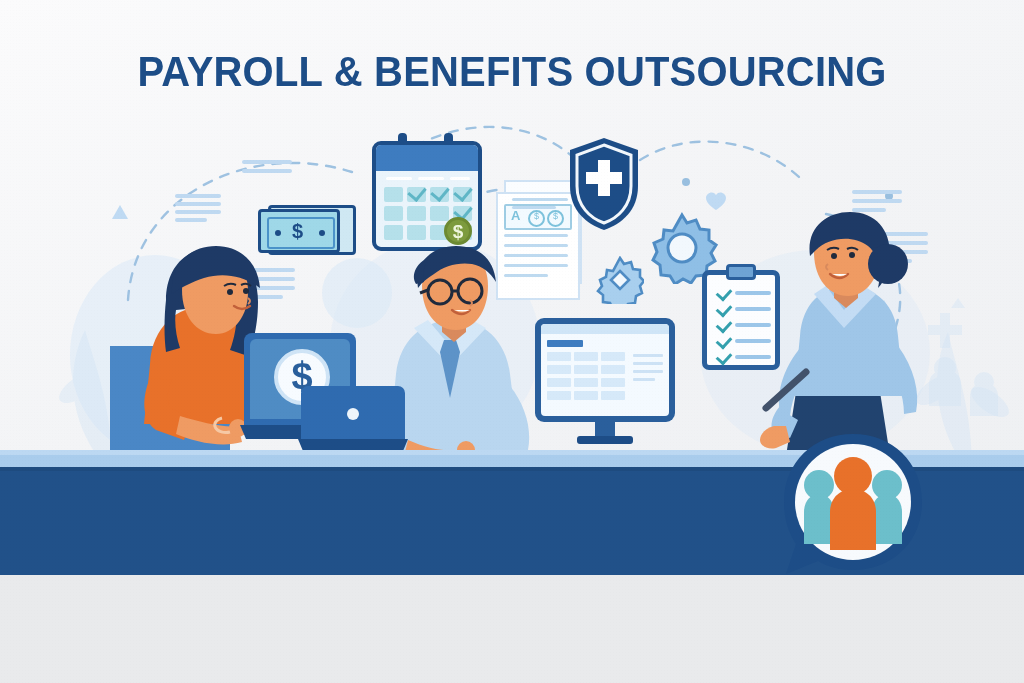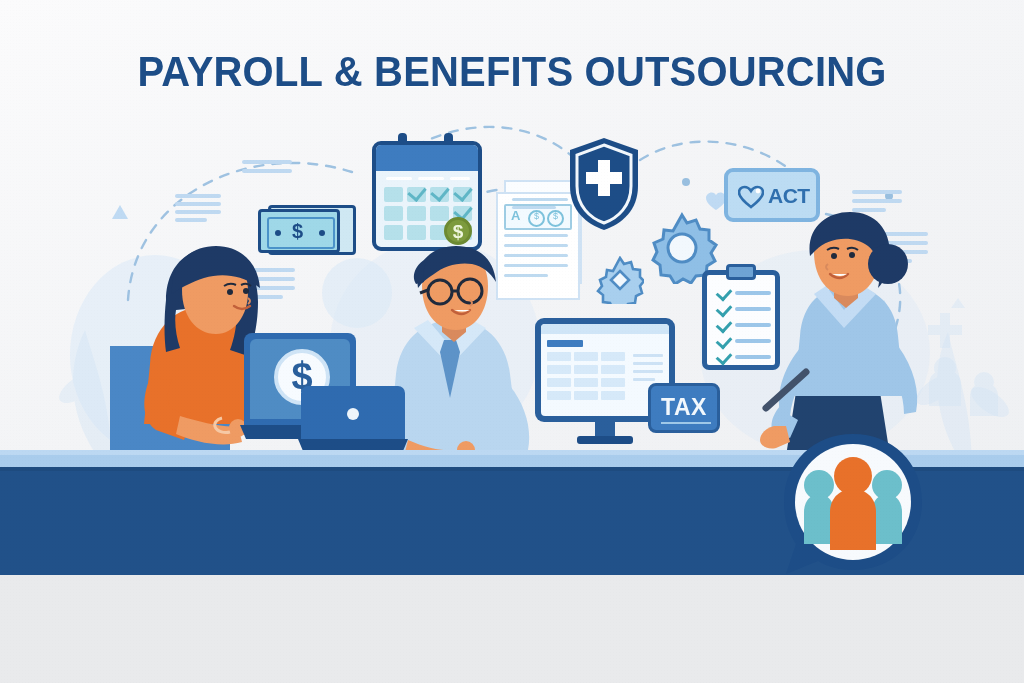--- a/index.html
+++ b/index.html
@@ -280,27 +280,20 @@
     </g>
     <circle cx="36" cy="36" r="14" fill="#f2f8fd" stroke="#4f8cc4" stroke-width="3"></circle>
   </svg>
   <svg class="gear" style="left:596px;top:256px;" width="48" height="48" viewBox="0 0 48 48">
     <g fill="#a8cfee" stroke="#4f8cc4" stroke-width="2.6">
       <path d="M24 2l4 6 7-2 2 7 7 1v7l4 4-4 5 2 7-6 3-1 7-7 1-4 5-5-3-6 3-3-6-7-1v-7l-5-4 4-5-2-6 6-3 1-7 6 1z"></path>
     </g>
     <path d="M24 15l9 9-9 9-9-9z" fill="#f2f8fd" stroke="#4f8cc4" stroke-width="2.6"></path>
   </svg>
 
-  <div class="card" id="actcard">
-    <svg id="act-heart" viewBox="0 0 26 24">
-      <path d="M13 22 C4 15 1 11 1 7.5 C1 4 3.5 2 6.5 2 C9 2 11.5 3.6 13 6 C14.5 3.6 17 2 19.5 2 C22.5 2 25 4 25 7.5 C25 11 22 15 13 22z" fill="none" stroke="#2f6fae" stroke-width="2.6"></path>
-      <circle cx="20" cy="6" r="2.4" fill="#ffffff"></circle>
-    </svg>
-    <div id="act-text">ACT</div>
-  </div>
 
   <div class="card" id="clipboard">
     <div id="clip-body">
       <div class="clip-row" style="top:16px;"></div>
         <div class="clip-chk" style="top:13px;"></div>
       <div class="clip-row" style="top:32px;"></div>
         <div class="clip-chk" style="top:29px;"></div>
       <div class="clip-row" style="top:48px;"></div>
         <div class="clip-chk" style="top:45px;"></div>
       <div class="clip-row" style="top:64px;"></div>
@@ -331,24 +324,20 @@
         <div class="mon-cell" style="left:33px;top:67px;width:24px;height:9px;"></div>
         <div class="mon-cell" style="left:60px;top:67px;width:24px;height:9px;"></div>
         <div class="mon-sline" style="left:92px;top:30px;width:30px;"></div>
         <div class="mon-sline" style="left:92px;top:38px;width:30px;"></div>
         <div class="mon-sline" style="left:92px;top:46px;width:30px;"></div>
         <div class="mon-sline" style="left:92px;top:54px;width:22px;"></div>
       </div>
     </div>
   </div>
 
-  <div class="card" id="taxcard">
-    <div id="tax-text">TAX</div>
-    <div id="tax-ul"></div>
-  </div>
 
   <svg class="person" style="left:110px;top:238px;" width="220" height="218" viewBox="0 0 220 218">
 
     <path d="M0 108 h104 a16 16 0 0 1 16 16 v94 H0z" fill="#4a87c6"></path>
 
     <path d="M40 126 c2-38 28-58 56-58 c30 0 54 22 56 58 l6 60 H34z" fill="#e8712a"></path>
 
     <path d="M40 140 c-10 24-6 44 6 52 l28 10 8-22 -22-10 c-4-10 -2-20 2-28z" fill="#e8712a"></path>
     <path d="M70 178 c20 6 44 12 58 10 l4 16 c-20 6-48 0-66-8z" fill="#ef9b63"></path>
     <circle cx="128" cy="190" r="9" fill="#ef9b63"></circle>

